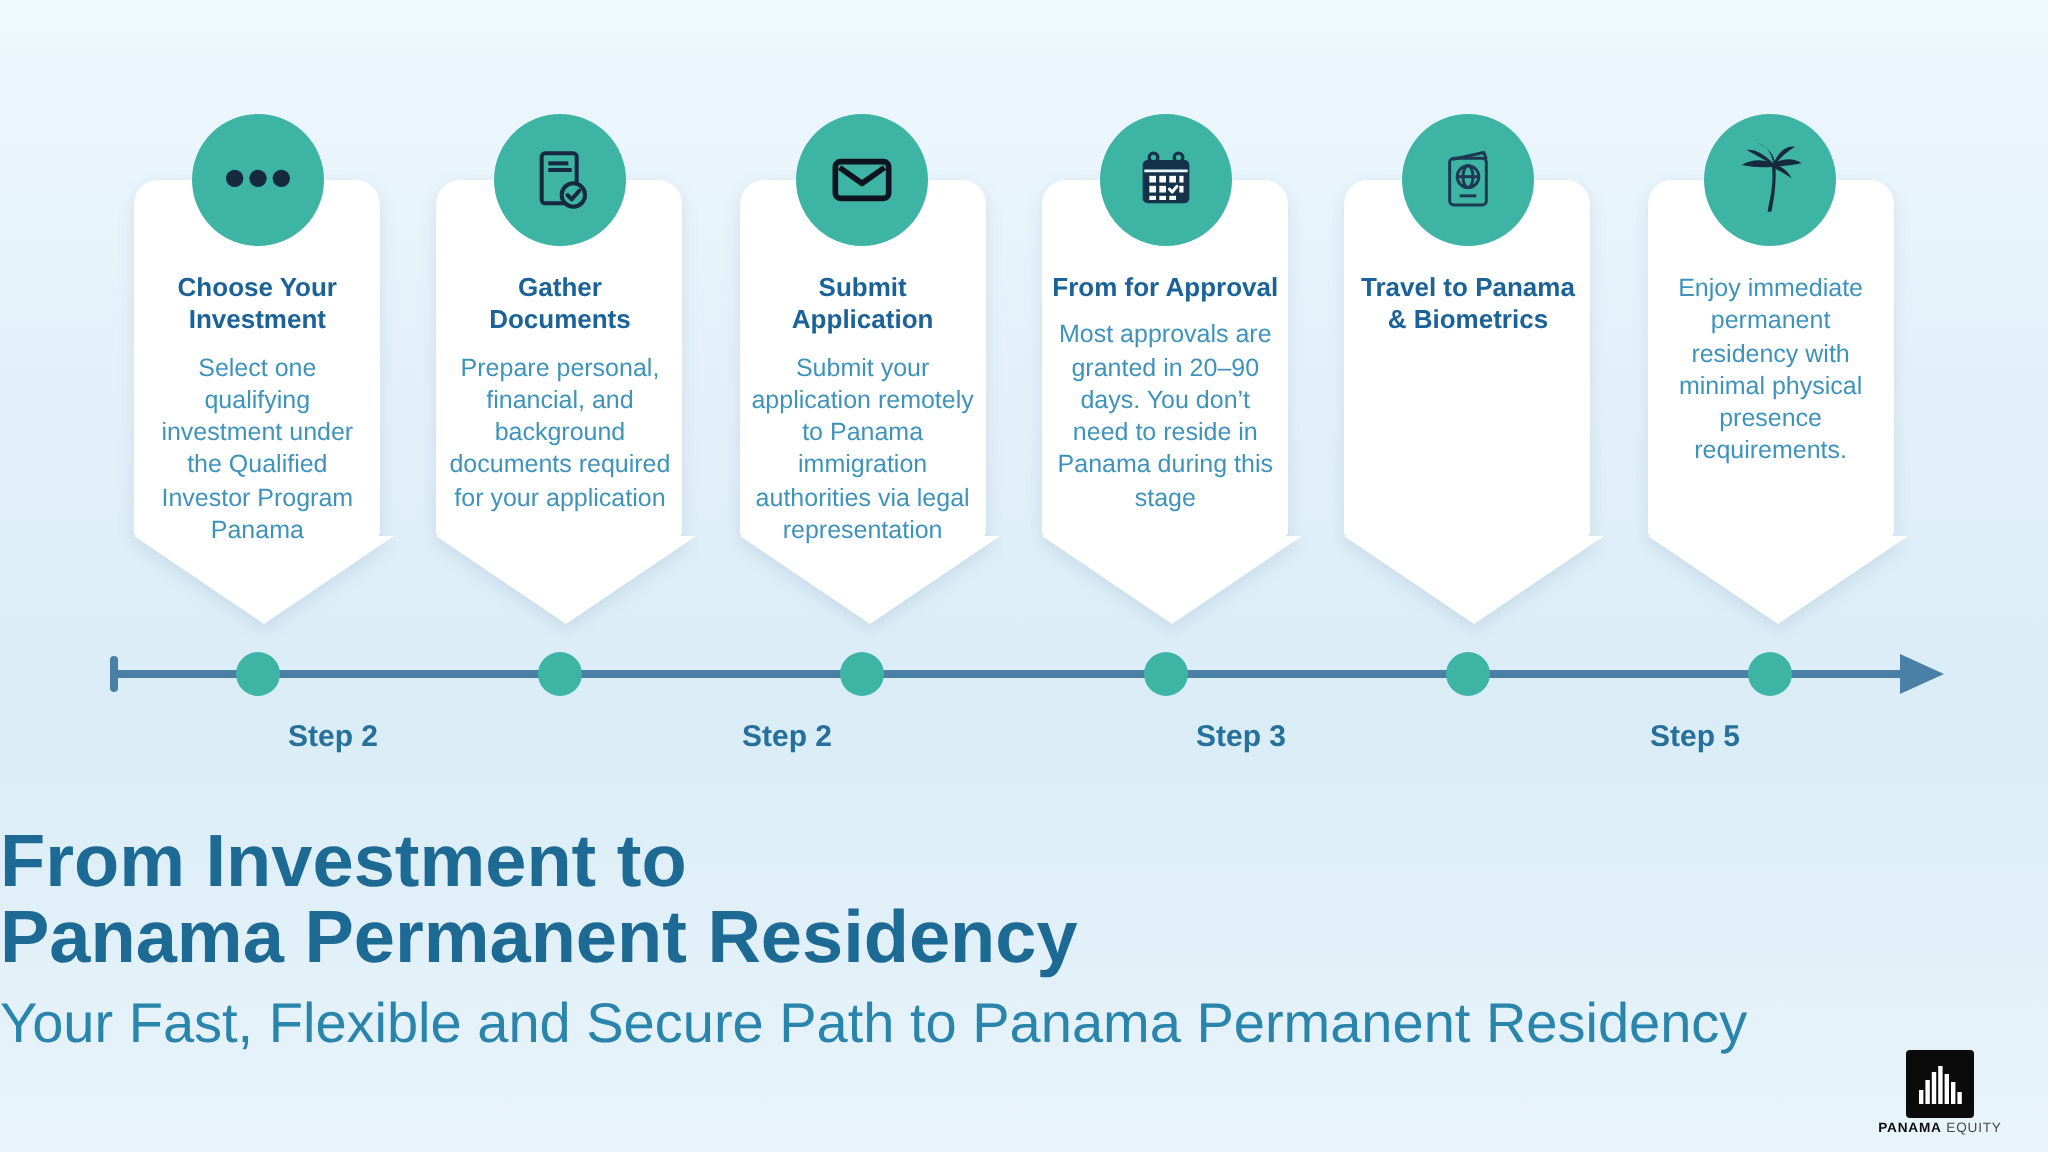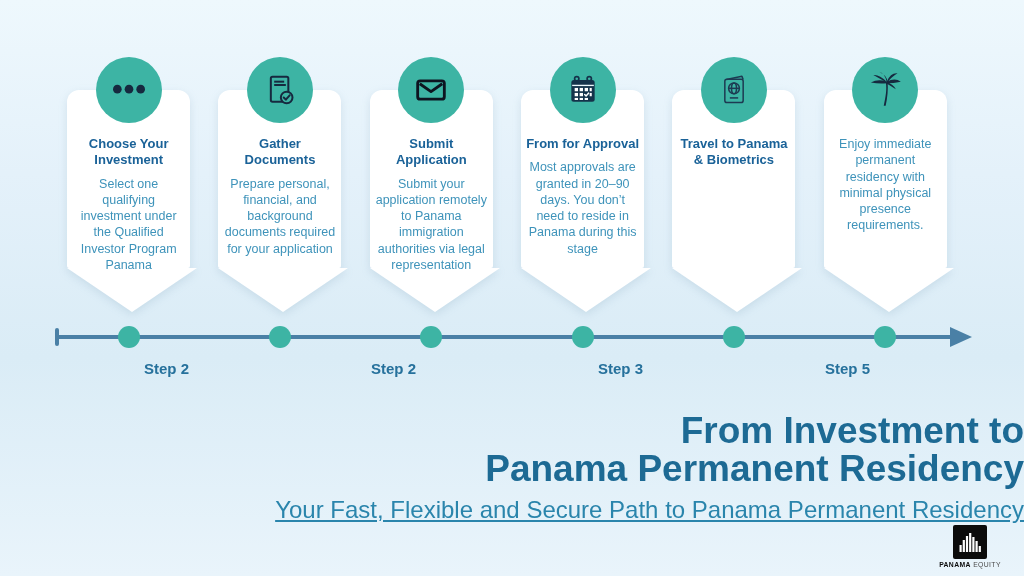--- a/index.html
+++ b/index.html
@@ -38,23 +38,23 @@
   .tl-arrow{ position:absolute; left:950px; top:327px; width:0; height:0;
              border-top:10px solid transparent; border-bottom:10px solid transparent;
              border-left:22px solid #4a80a6; }
   .dots-row { position:absolute; left:53px; top:326px; width:908px; display:flex; }
   .dot-col  { flex:1; display:flex; justify-content:center; }
   .dot { width:22px; height:22px; border-radius:50%; background:#3db4a4; }
   .labels-row { position:absolute; left:53px; top:360px; width:908px; display:flex; }
   .step-label { flex:1; text-align:center; font-size:15px; font-weight:bold; color:#26719c; }
 
   
-  .title-block { position:absolute; top:412px; left:0; width:100%; text-align:right; }
+  .title-block { position:absolute; top:412px; left:0; width:100%; text-align:left; }
   .main-title  { font-size:37px; font-weight:bold; color:#1d6a94; line-height:38px; }
-  .subtitle    { margin-top:8px; font-size:24px; color:#2a85ac;text-decoration:underline; }
+  .subtitle    { margin-top:8px; font-size:28px; color:#2a85ac; }
 
   
   .logo { position:absolute; right:18px; bottom:8px; width:72px; text-align:center; }
   .logo-text { margin-top:2px; font-size:6.8px; letter-spacing:.4px; color:#111; white-space:nowrap; }
   .logo-text .bold { font-weight:bold; color:#0b0b0b; }
   .logo-text .light { font-weight:normal; color:#4a4a4a; }
 
   svg { display:block; }
 </style>
 </head>

